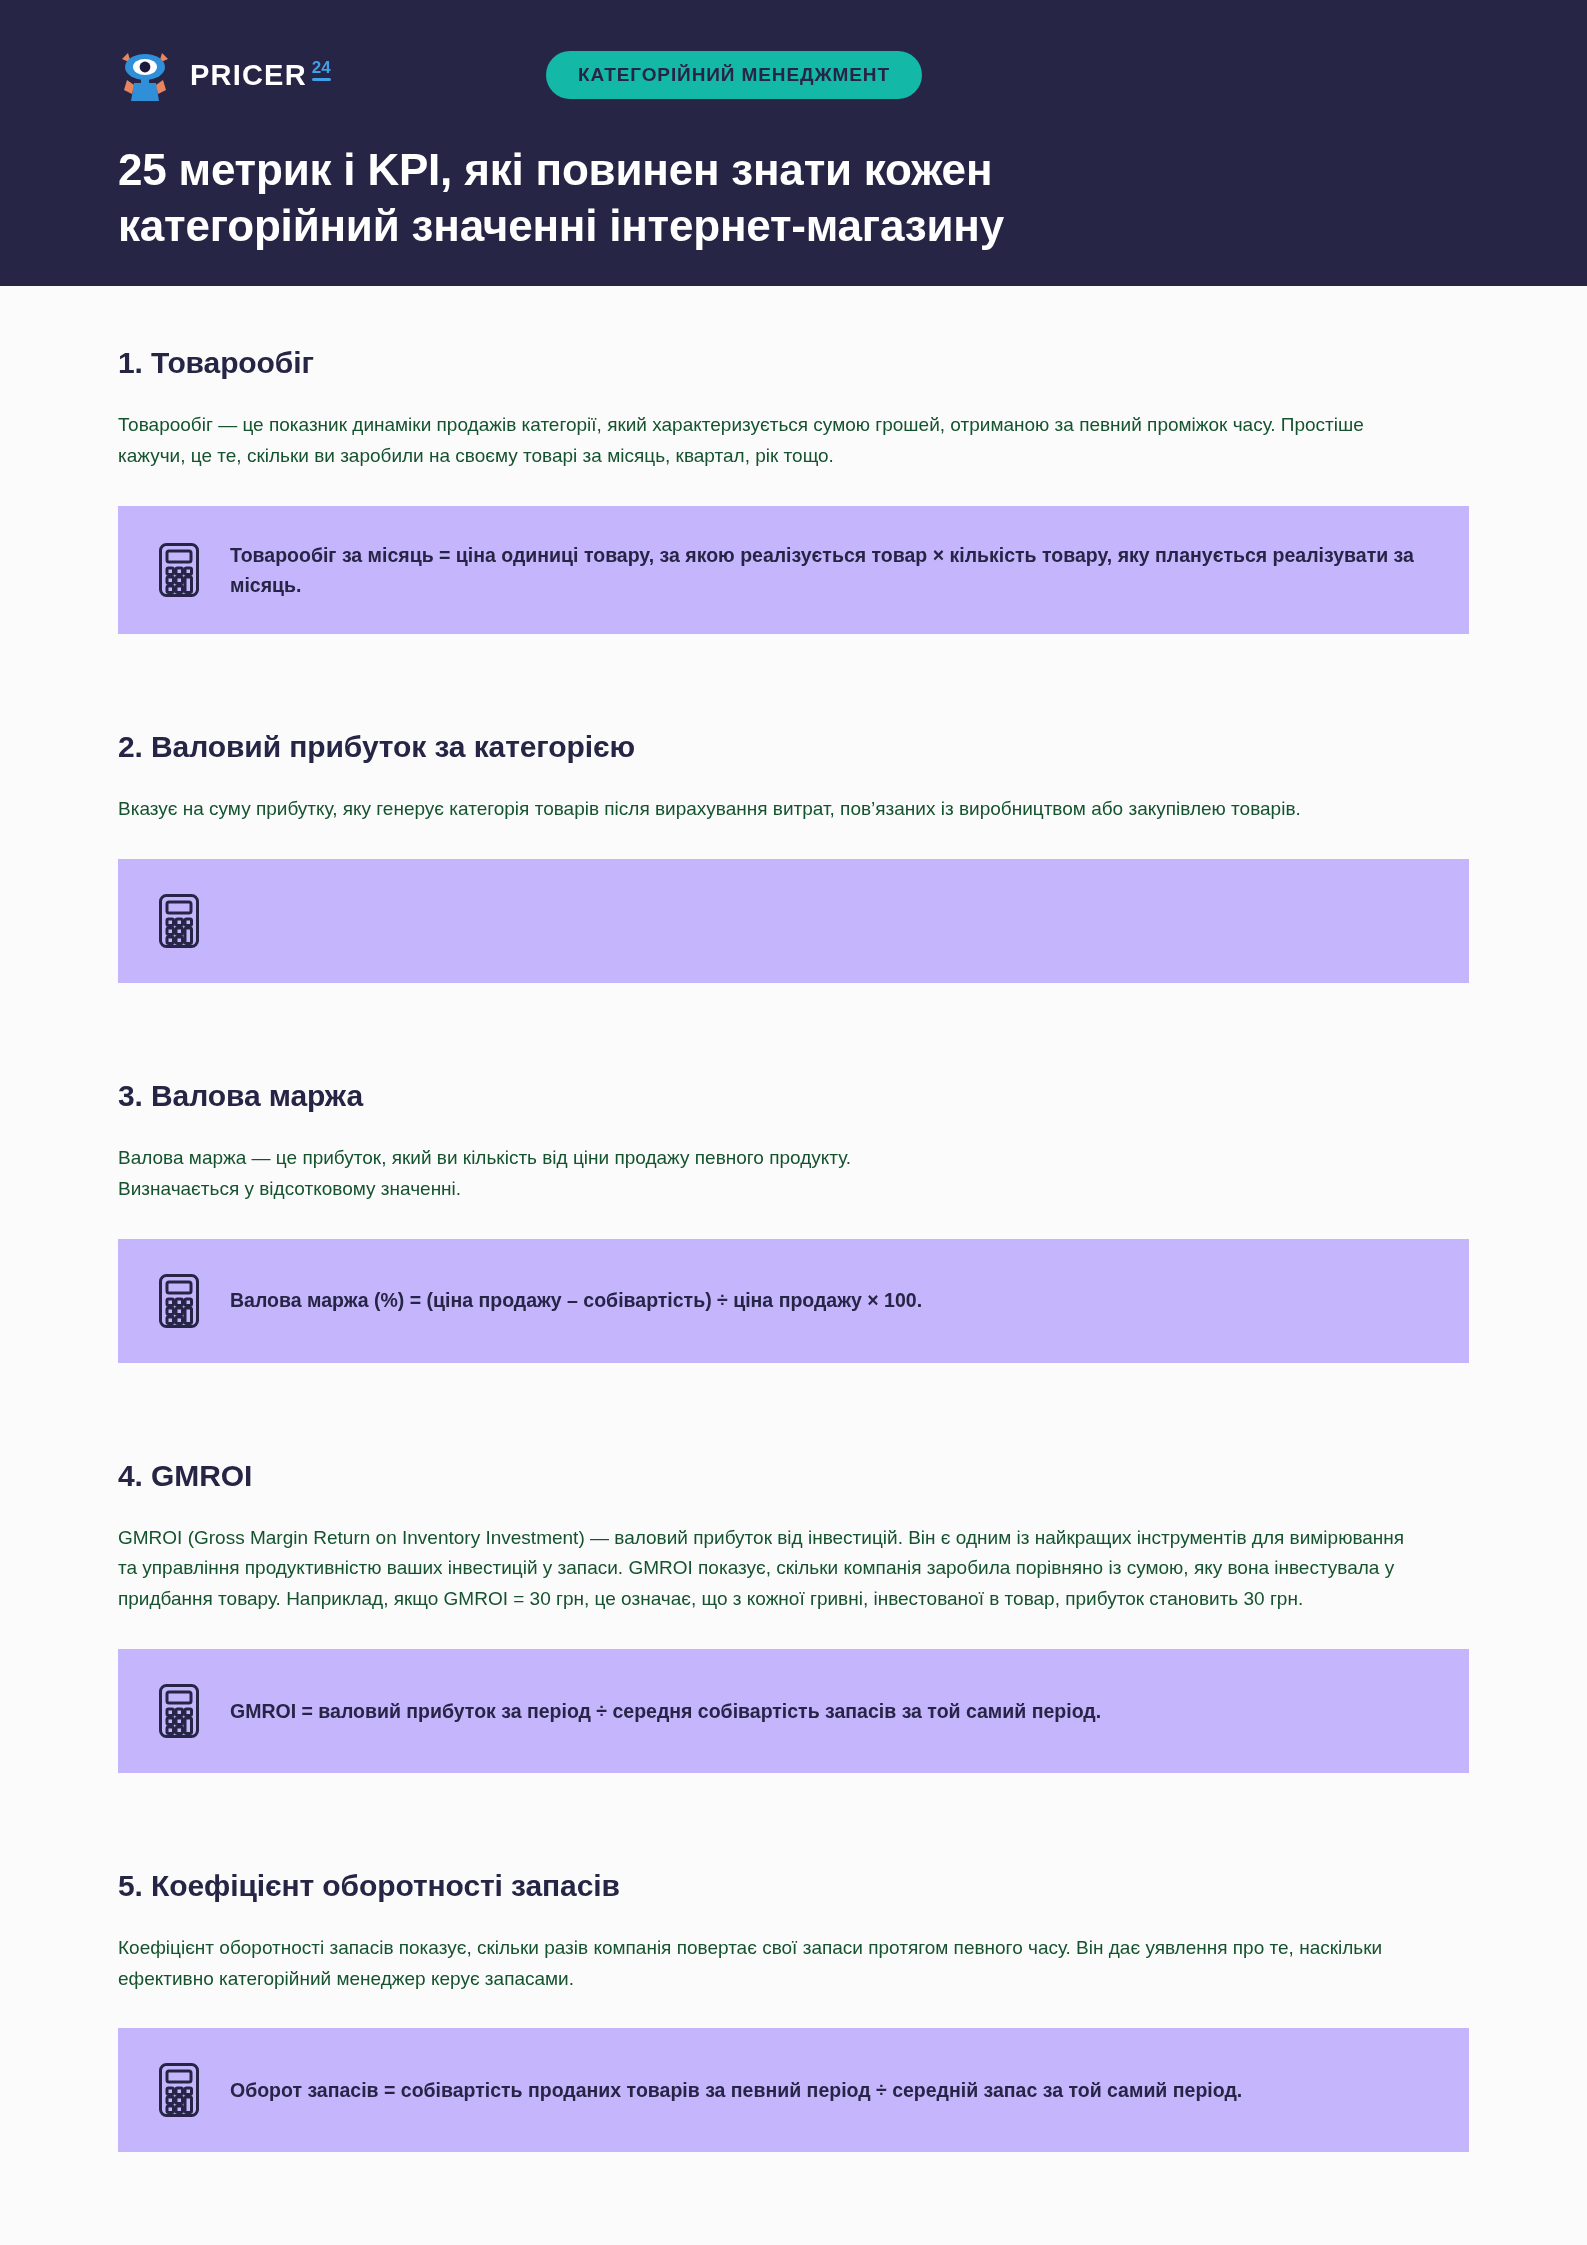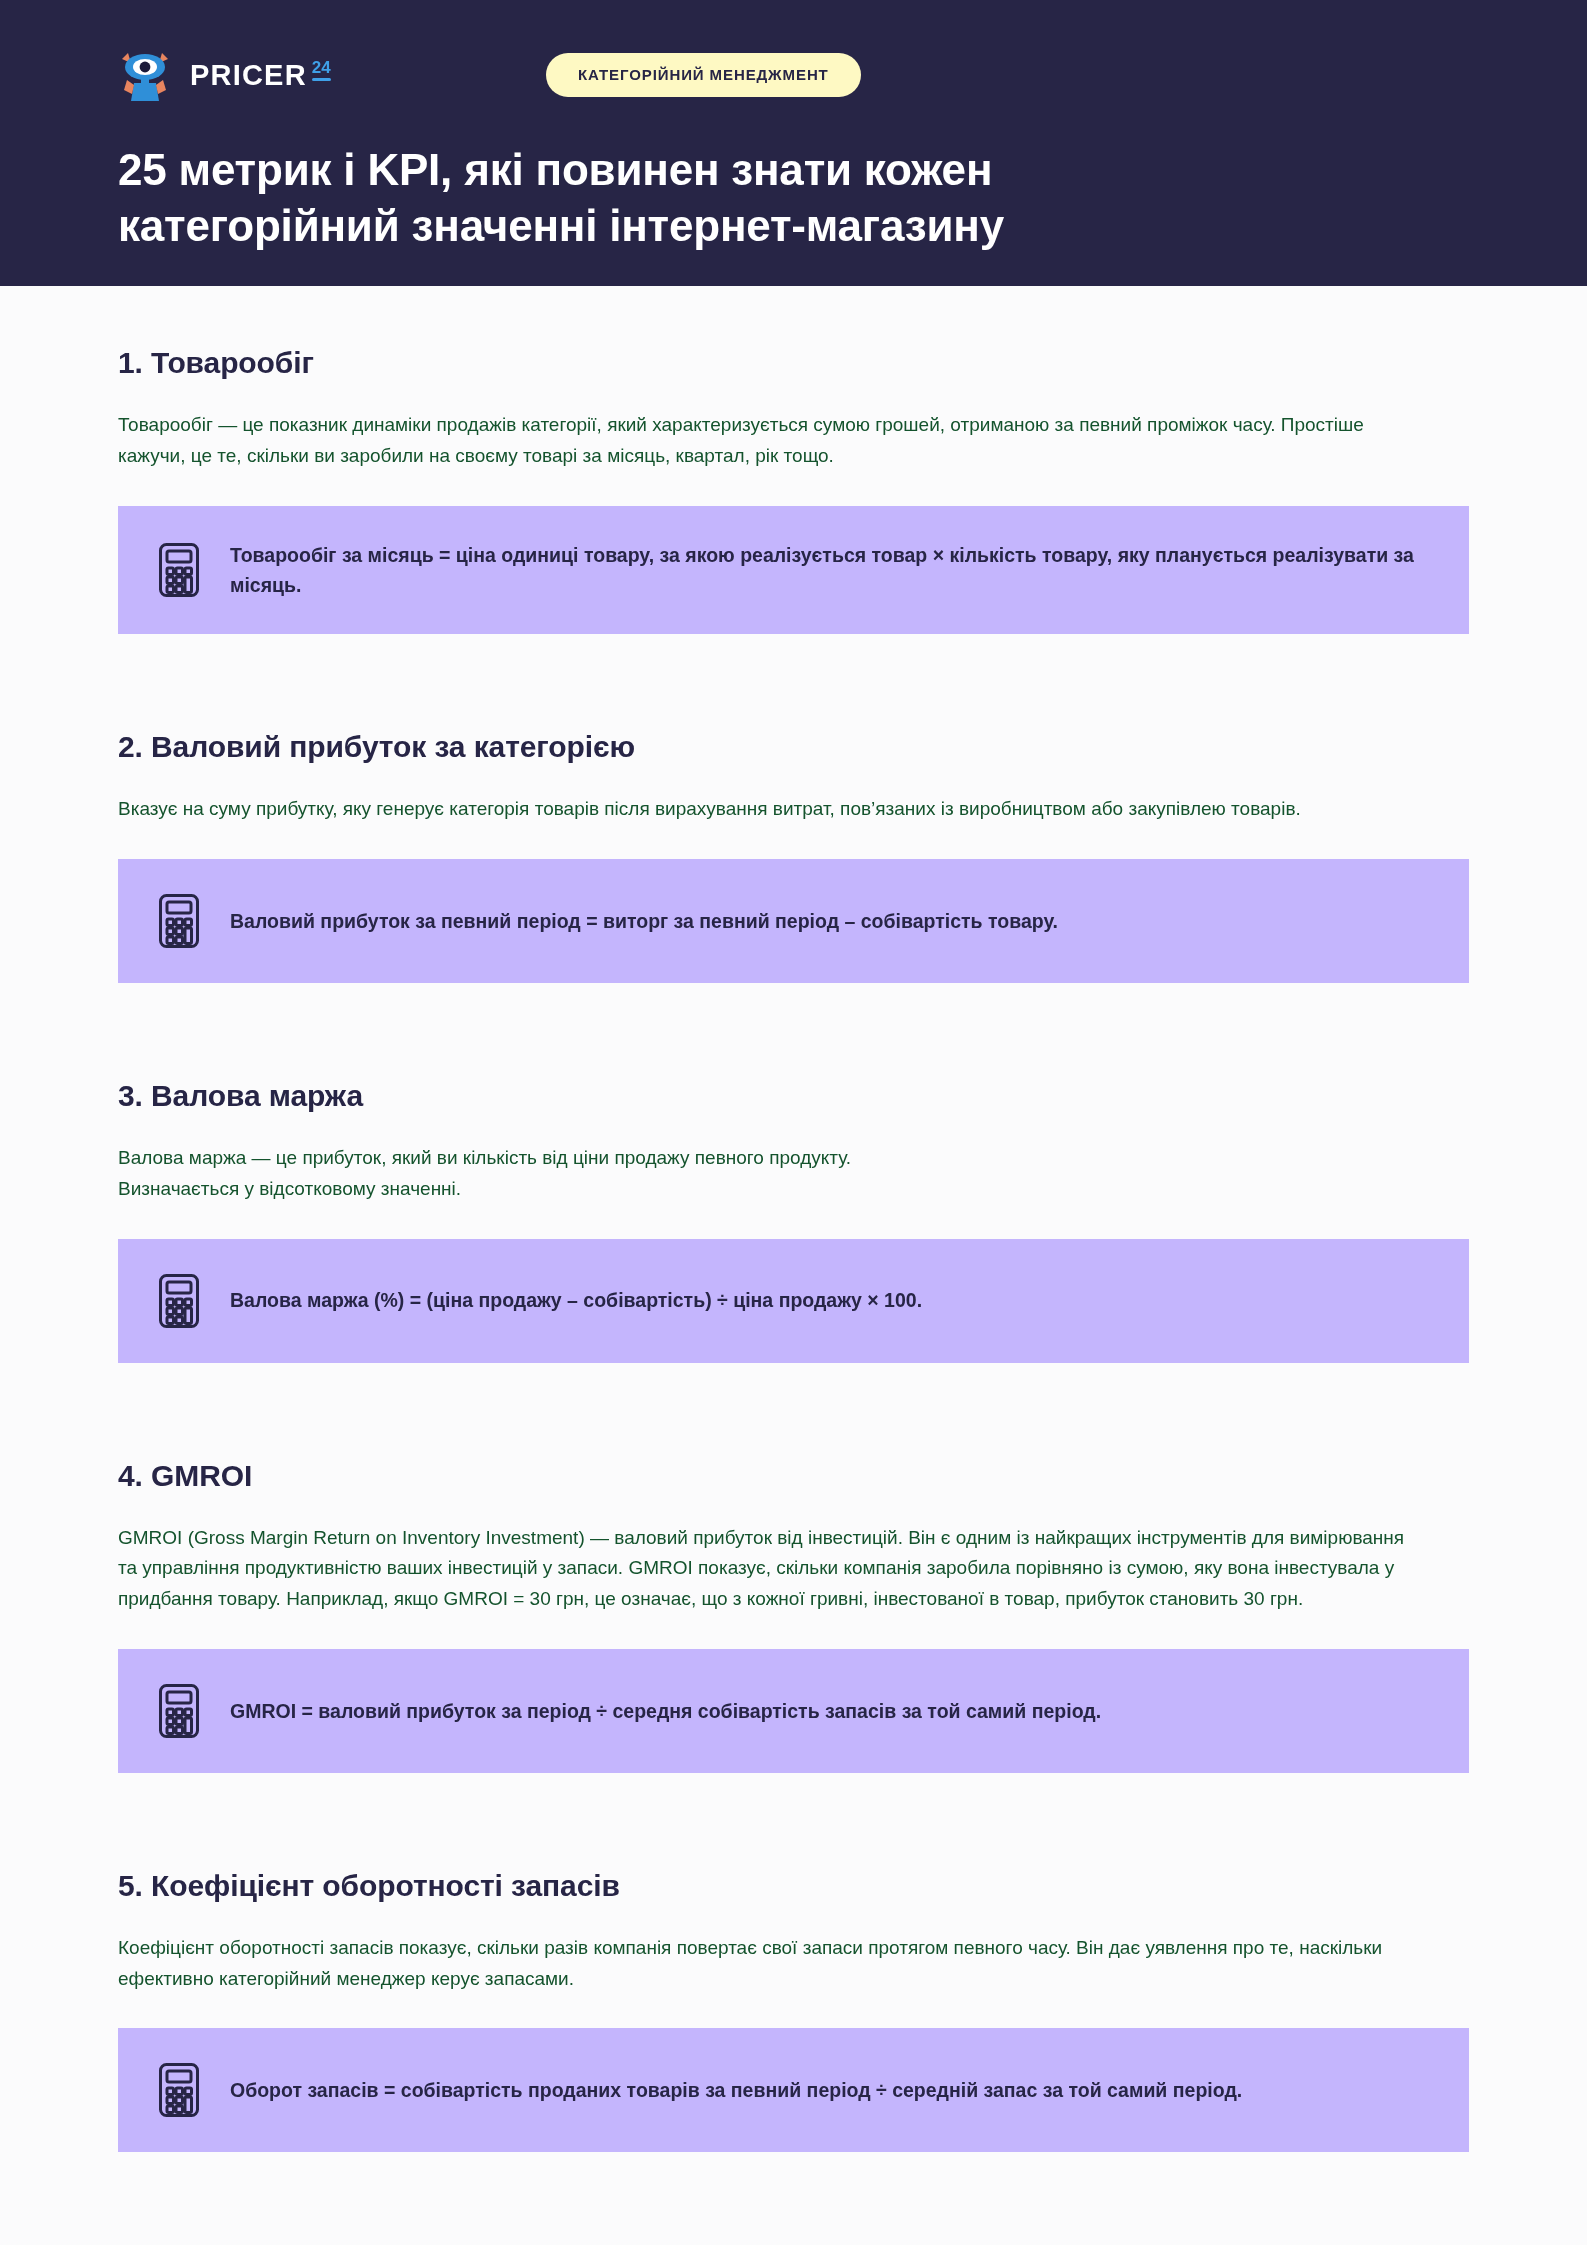--- a/index.html
+++ b/index.html
@@ -79,23 +79,23 @@
     content: "";
     position: absolute;
     left: 0; right: 0;
     bottom: -5px;
     height: 3px;
     background: #3fa0e8;
     border-radius: 2px;
   }
 
   .badge {
-    background: #fef9c3;
+    background: #14b8a6;
     color: #272546;
-    font-size: 15px;
+    font-size: 19px;
     font-weight: bold;
     letter-spacing: 0.9px;
     padding: 14px 32px 15px 32px;
     border-radius: 26px;
     margin-left: 128px;
     white-space: nowrap;
     line-height: 1;
   }
 
   .header-title {
@@ -235,21 +235,20 @@
             <rect x="9" y="26" width="6.5" height="6.5" rx="1.5"></rect>
             <rect x="18" y="26" width="6.5" height="6.5" rx="1.5"></rect>
             <rect x="27" y="26" width="6.5" height="6.5" rx="1.5"></rect>
             <rect x="9" y="35" width="6.5" height="6.5" rx="1.5"></rect>
             <rect x="18" y="35" width="6.5" height="6.5" rx="1.5"></rect>
             <rect x="9" y="44" width="6.5" height="6.5" rx="1.5"></rect>
             <rect x="18" y="44" width="6.5" height="6.5" rx="1.5"></rect>
             <rect x="27" y="35" width="6.5" height="15.5" rx="1.5"></rect>
           </svg>
         </span>
-        <span class="formula-text">Валовий прибуток за певний період = виторг за певний період – собівартість товару.</span>
       </div>
     </div>
 
     <div class="section">
       <h2 class="section-title">3. Валова маржа</h2>
       <div class="section-body" style="white-space: pre-line;">Валова маржа — це прибуток, який ви кількість від ціни продажу певного продукту.
 Визначається у відсотковому значенні.</div>
       <div class="formula-box">
         <span class="formula-icon">
           <svg width="42" height="56" viewBox="0 0 42 56" xmlns="http://www.w3.org/2000/svg" fill="none" stroke="#272546" stroke-width="3">

